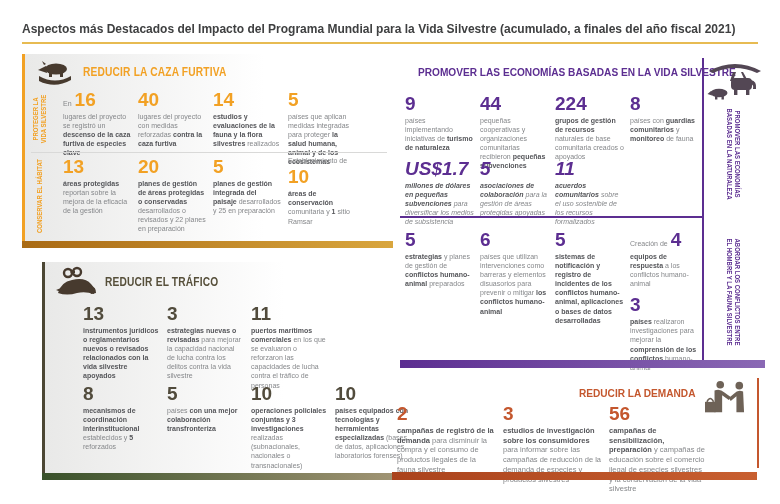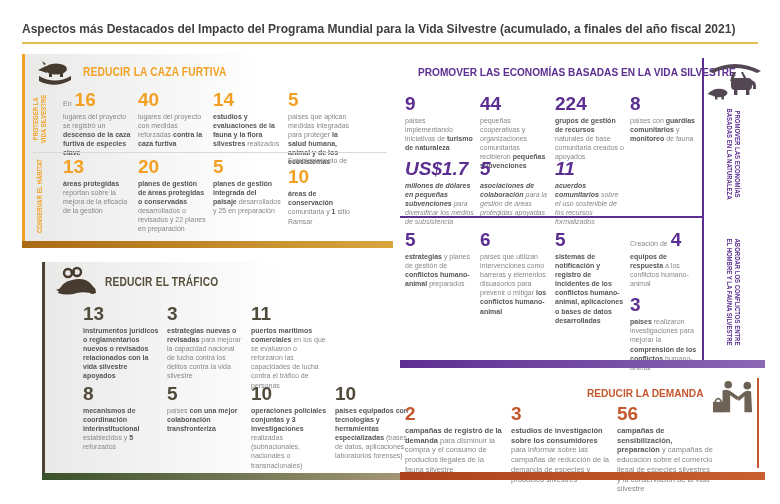--- a/index.html
+++ b/index.html
@@ -8,21 +8,21 @@
   
   .hdr{position:absolute;left:22px;top:22px;width:736px;font-size:12px;font-weight:bold;color:#3f4041;}
   .hdr-rule{position:absolute;left:22px;top:42px;width:736px;height:2px;background:#e7bb52;}
 
   
   .panel{position:absolute;}
   .pA{left:22px;top:54px;width:368px;height:194px;background:linear-gradient(to right,#e9e9e8 0%,#ffffff 65%);border-left:3px solid #f2a124;}
   .pB{left:22px;top:262px;width:368px;height:218px;background:linear-gradient(to right,#e9e9e8 0%,#ffffff 65%);border-left:3px solid #4c4734;margin-left:20px;}
   .pC{left:400px;top:58px;width:365px;height:159px;}
   .pD{left:400px;top:222px;width:365px;height:146px;}
-  .pE{left:400px;top:378px;width:365px;height:102px;}
+  .pE{left:392px;top:378px;width:365px;height:102px;}
 
   .phead{position:absolute;left:10px;top:4px;display:flex;align-items:center;gap:8px;}
   .ptitle{font-weight:bold;font-size:12px;letter-spacing:.2px;transform:scaleX(.85);transform-origin:left center;white-space:nowrap;}
   .pA .ptitle{color:#f2a124;}
   .pB .ptitle{color:#564f3a;}
   .titleC{position:absolute;left:0;top:8px;width:300px;text-align:center;font-weight:bold;font-size:11.5px;color:#5c2e91;transform:scaleX(.88);transform-origin:center;white-space:nowrap;}
   .titleE{position:absolute;right:62px;top:9px;font-weight:bold;font-size:11.5px;color:#c4572e;transform:scaleX(.88);transform-origin:right center;white-space:nowrap;}
 
   .cols{position:absolute;display:flex;}
   .pA .cols{left:38px;gap:7px;} .pA .r1{top:36px;} .pA .r2{top:103px;} .pA .col{width:68px;}

